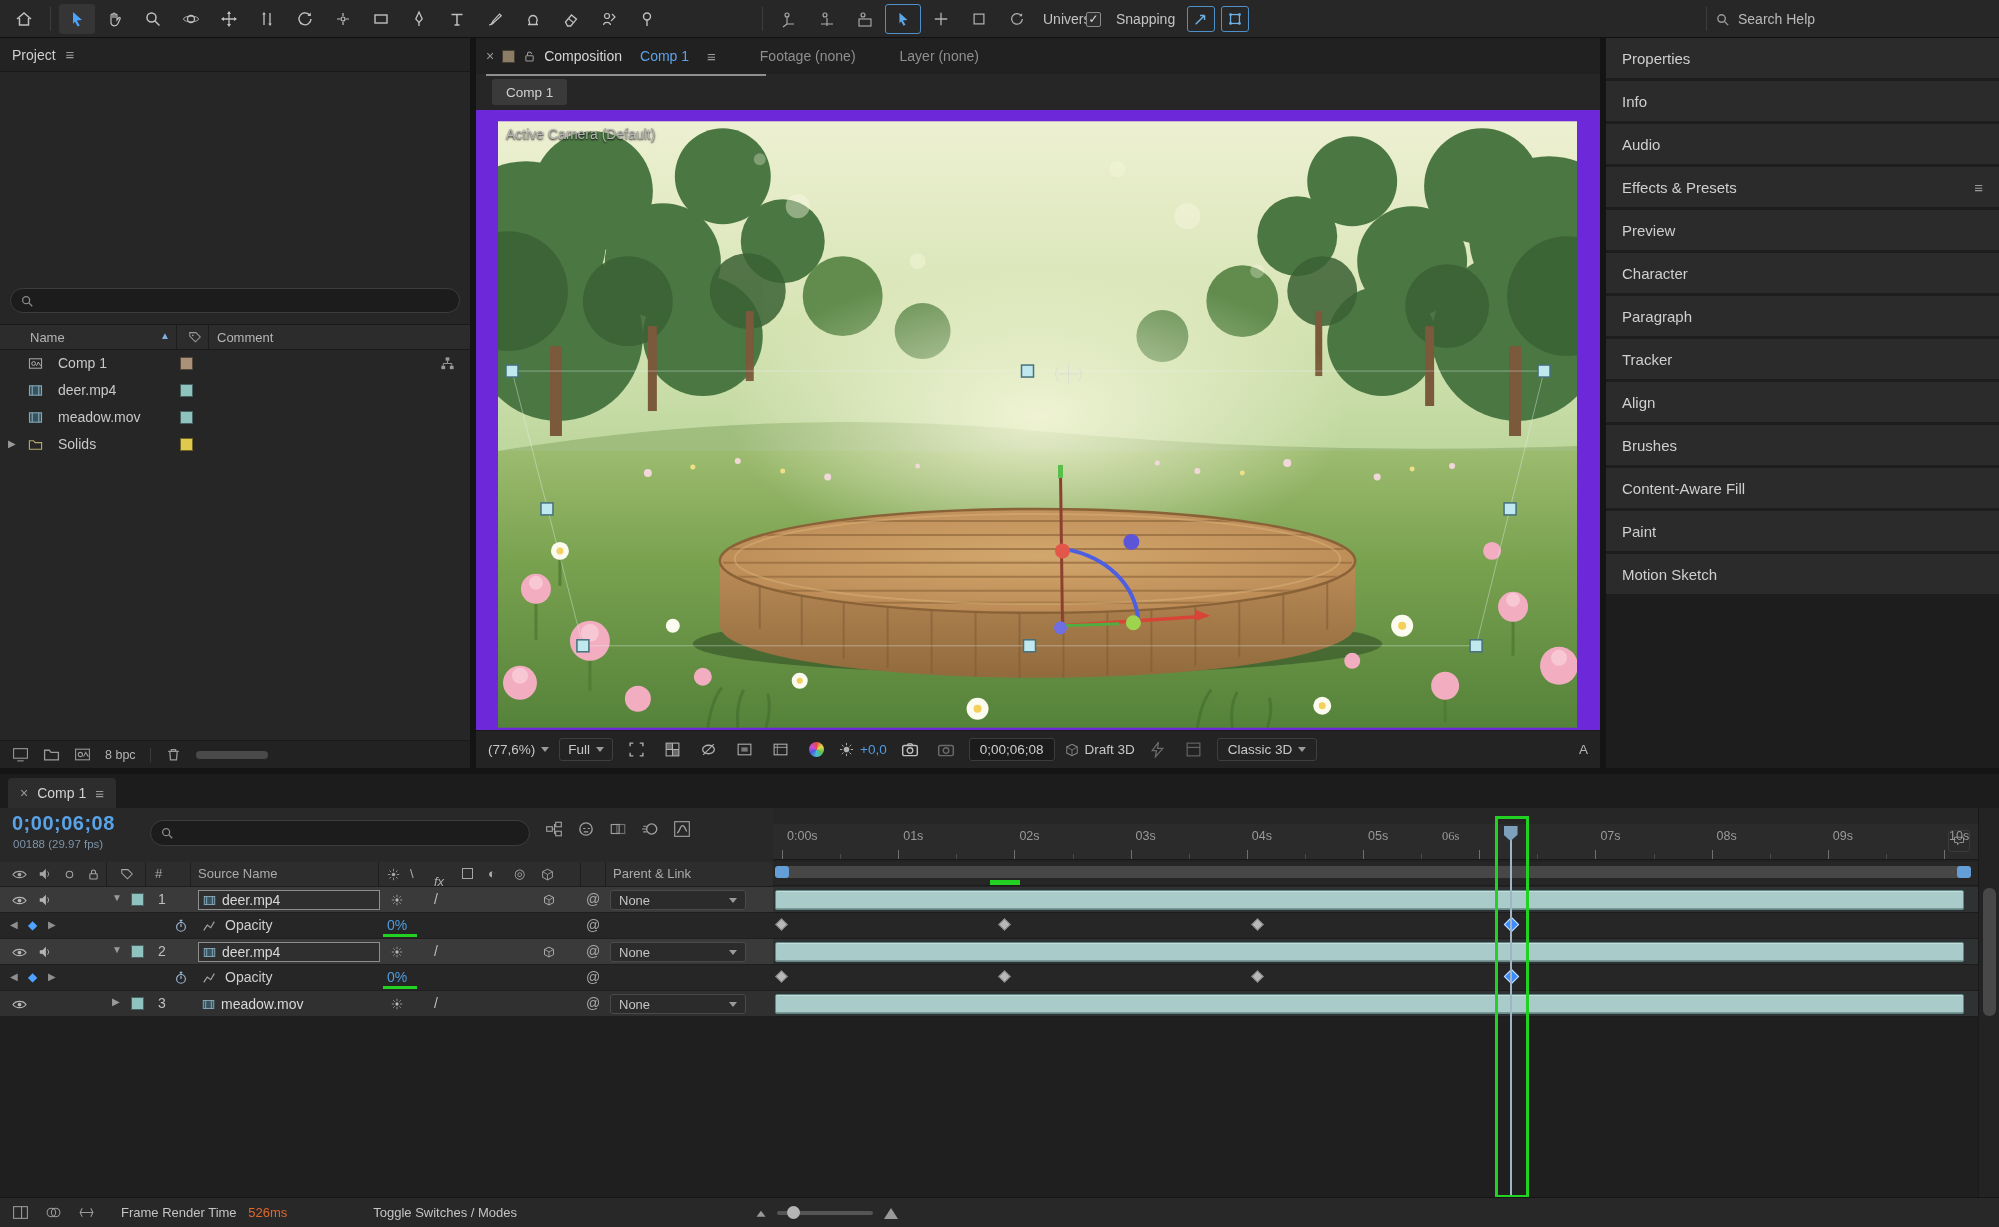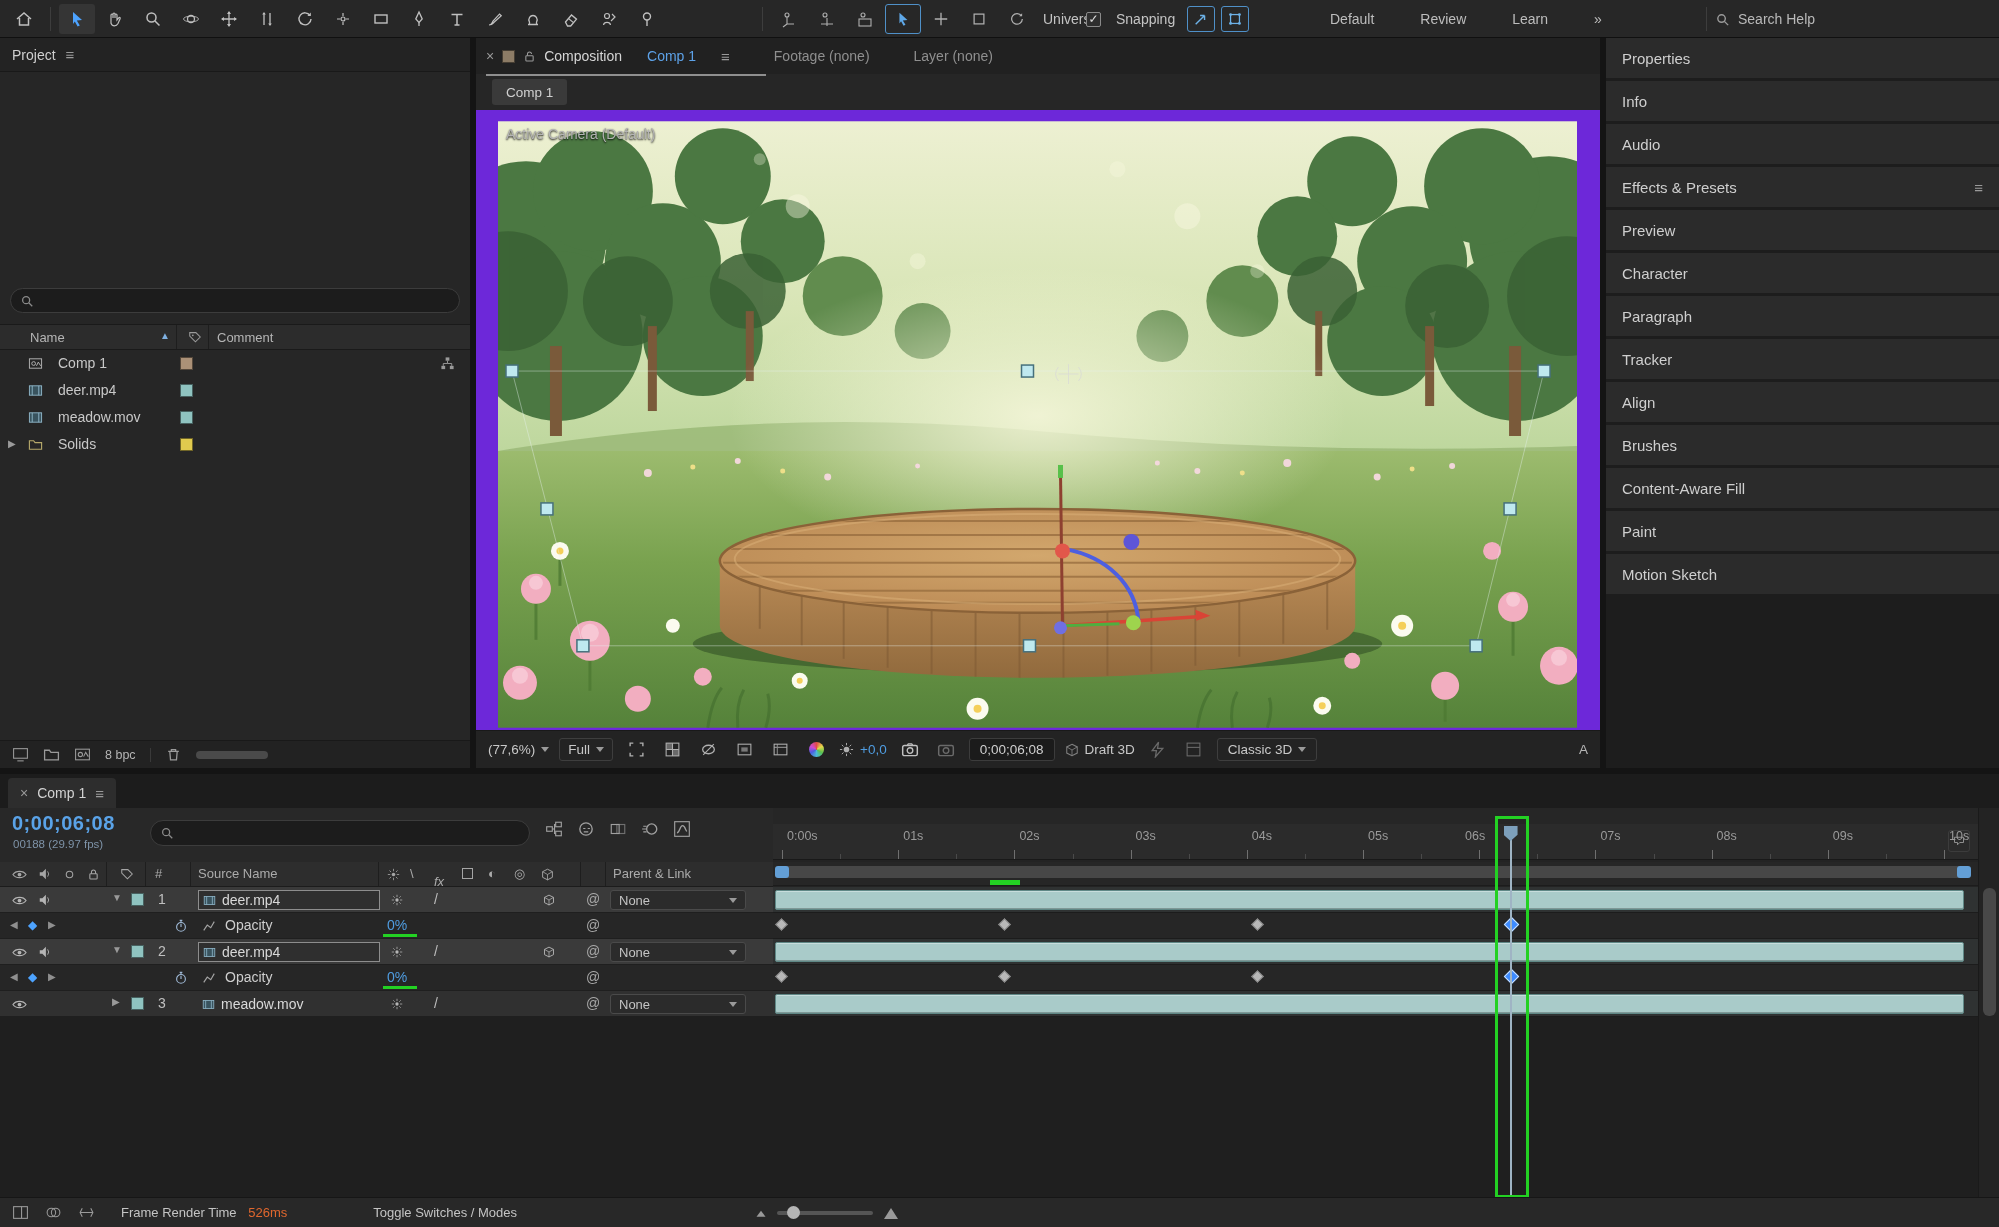--- a/index.html
+++ b/index.html
@@ -29,21 +29,21 @@
 
 .proj-search { position:absolute; left:10px; top:250px; width:450px; height:25px; background:#1c1c1c; border:1px solid #3c3c3c; border-radius:13px; display:flex; align-items:center; padding:0 9px; }
 .proj-cols { position:absolute; left:0; top:286px; width:470px; height:26px; background:#2c2c2c; border-top:1px solid #1a1a1a; border-bottom:1px solid #1a1a1a; font-size:13px; color:#b5b5b5; }
 .proj-row { position:absolute; left:0; width:470px; height:27px; display:flex; align-items:center; }
 .chip { width:13px; height:13px; border:1px solid rgba(0,0,0,.5); display:inline-block; }
 .proj-foot { position:absolute; left:0; top:702px; width:470px; height:28px; background:#222; border-top:1px solid #191919; display:flex; align-items:center; gap:14px; padding:0 12px; }
 .pillscroll { width:72px; height:8px; border-radius:4px; background:#4a4a4a; }
 
 
 .ctabs { height:36px; background:#212121; display:flex; align-items:center; padding:0 10px; gap:8px; }
-.ctab-active { display:flex; align-items:center; gap:25px; height:36px; padding:0 10px; border-bottom:2px solid #9a9a9a; color:#d6d6d6; }
+.ctab-active { display:flex; align-items:center; gap:18px; height:36px; padding:0 10px; border-bottom:2px solid #9a9a9a; color:#d6d6d6; }
 .ctab-dim { color:#8f8f8f; margin-left:36px; }
 .subtab { position:absolute; left:16px; top:41px; height:26px; background:#3a3a3a; border-radius:3px; display:flex; align-items:center; padding:0 14px; color:#d0d0d0; font-size:13.5px; }
 .viewer { position:absolute; left:0; top:72px; width:1124px; height:620px; background:#6d28d9; }
 .camlabel { position:absolute; left:30px; top:16px; color:#b4b4b4; font-size:14px; text-shadow:0 1px 2px #000; }
 .cfoot { position:absolute; left:0; top:692px; width:1124px; height:38px; background:#232323; border-top:1px solid #191919; display:flex; align-items:center; gap:10px; padding:0 12px; font-size:13.5px; }
 .cfoot .dd { display:flex; align-items:center; gap:6px; color:#c8c8c8; }
 .caret { width:0; height:0; border-left:4px solid transparent; border-right:4px solid transparent; border-top:5px solid #9a9a9a; display:inline-block; }
 .cficon { width:26px; height:24px; display:flex; align-items:center; justify-content:center; border-radius:2px; }
 .tcbox { background:#1b1b1b; border:1px solid #3c3c3c; border-radius:3px; padding:3px 10px; color:#cfcfcf; }
 .dim { color:#7f7f7f; }
@@ -266,26 +266,20 @@
           <svg width="16" height="16" viewBox="0 0 18 18">
             <rect x="4" y="4" width="10" height="10" fill="none" stroke="#6db2e8" stroke-width="1.4"></rect>
             <circle cx="4" cy="4" r="1.6" fill="#6db2e8"></circle>
             <circle cx="14" cy="4" r="1.6" fill="#6db2e8"></circle>
             <circle cx="4" cy="14" r="1.6" fill="#6db2e8"></circle>
             <circle cx="14" cy="14" r="1.6" fill="#6db2e8"></circle>
           </svg>
         </div>
     </div>
 
-    <div class="tbgroup" style="left:1330px;">
-      <span class="ws">Default</span>
-      <span class="ws">Review</span>
-      <span class="ws">Learn</span>
-      <span class="ws" style="margin-right:0;">»</span>
-    </div>
 
     <div class="tbgroup" style="left:1700px;">
       <span class="vsep"></span>
       <div class="searchbox">
         <svg width="15" height="15" viewBox="0 0 16 16">
             <circle cx="7" cy="7" r="4" fill="none" stroke="#9a9a9a" stroke-width="1.5"></circle>
             <path d="M10 10l4 4" stroke="#9a9a9a" stroke-width="1.5"></path>
           </svg>
         <span>Search Help</span>
       </div>
@@ -1052,21 +1046,21 @@
         <i class="tick-minor" style="left: 299.5px;"></i>
         <span class="tick-label" style="left: 362.6px;">03s</span>
         <i class="tick-line" style="left: 357.6px;"></i>
         <i class="tick-minor" style="left: 415.7px;"></i>
         <span class="tick-label" style="left: 478.8px;">04s</span>
         <i class="tick-line" style="left: 473.8px;"></i>
         <i class="tick-minor" style="left: 531.9px;"></i>
         <span class="tick-label" style="left: 595px; text-align: center;">05s</span>
         <i class="tick-line" style="left: 590px;"></i>
         <i class="tick-minor" style="left: 648.1px;"></i>
-        <span class="tick-label" style="left: 692px;">06s</span>
+        <span class="tick-label" style="left: 669px; font-family: Liberation Serif, serif;">06s</span>
         <i class="tick-line" style="left: 706.2px;"></i>
         <i class="tick-minor" style="left: 764.3px;"></i>
         <span class="tick-label" style="left: 827.4px;">07s</span>
         <i class="tick-line" style="left: 822.4px;"></i>
         <i class="tick-minor" style="left: 880.5px;"></i>
         <span class="tick-label" style="left: 943.6px;">08s</span>
         <i class="tick-line" style="left: 938.6px;"></i>
         <i class="tick-minor" style="left: 996.7px;"></i>
         <span class="tick-label" style="left: 1059.8px;">09s</span>
         <i class="tick-line" style="left: 1054.8px;"></i>

